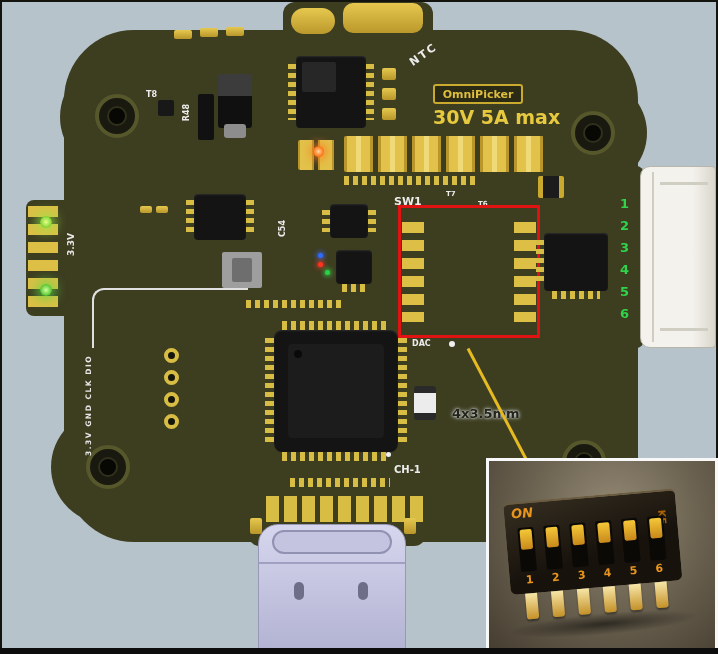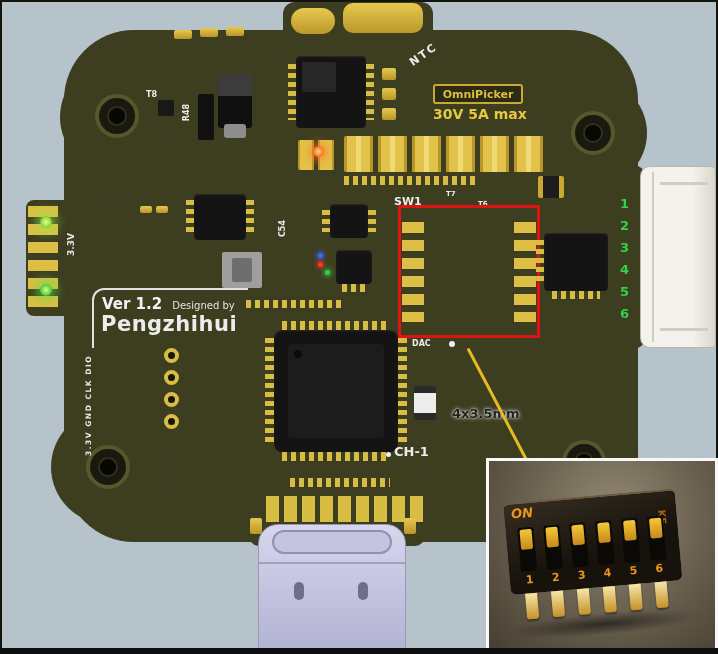--- a/index.html
+++ b/index.html
@@ -71,21 +71,21 @@
   <div class="a" style="left:198px;top:94px;width:16px;height:46px;background:#111;border-radius:2px"></div>
 
   <div class="silk" style="left:146px;top:90px;font-size:8px">T8</div>
   <div class="silk" style="left:178px;top:108px;font-size:8px;transform:rotate(-90deg)">R48</div>
   <div class="silk" style="left:408px;top:48px;font-size:11px;letter-spacing:2px;transform:rotate(-35deg)">NTC</div>
   <div class="silk" style="left:446px;top:84px;font-size:7px">T5</div>
 
   <div class="a" style="left:433px;top:84px;width:90px;height:20px;background:#2b2b15;border:2px solid #c9a92e;border-radius:3px;box-sizing:border-box;display:flex;align-items:center;justify-content:center">
     <span style="color:#dfbe3e;font-size:11px;font-weight:bold">OmniPicker</span>
   </div>
-  <div class="silk" style="left:433px;top:106px;font-size:14px;color:#e7c93f">30V 5A max</div>
+  <div class="silk" style="left:433px;top:106px;font-size:19px;color:#e7c93f">30V 5A max</div>
 
   <div class="caps" style="left:344px;top:136px;width:200px;height:36px"></div>
   <div class="caps2" style="left:298px;top:140px;width:38px;height:30px"></div>
   <div class="ph" style="left:344px;top:176px;width:132px;height:9px"></div>
   <div class="led" style="left:313px;top:146px;width:11px;height:11px;background:radial-gradient(#ffd9a0,#ff7a1e 60%,#c24a00);box-shadow:0 0 10px 3px rgba(255,122,30,.8)"></div>
 
   <div class="chip" style="left:194px;top:194px;width:52px;height:46px"></div>
   <div class="pv" style="left:186px;top:200px;width:8px;height:34px"></div>
   <div class="pv" style="left:246px;top:200px;width:8px;height:34px"></div>
   <div class="a" style="left:222px;top:252px;width:40px;height:36px;background:#9e9e9e;border-radius:2px"></div>
@@ -101,43 +101,38 @@
   <div class="led" style="left:325px;top:270px;width:5px;height:5px;background:#27d344;box-shadow:0 0 5px 1px rgba(50,220,80,.9)"></div>
   <div class="sp" style="left:140px;top:206px;width:12px;height:7px"></div>
   <div class="sp" style="left:156px;top:206px;width:12px;height:7px"></div>
 
   <div class="dippads" style="left:28px;top:206px;width:30px;height:104px"></div>
   <div class="led" style="left:40px;top:216px;width:12px;height:12px;background:radial-gradient(#eaff8a,#7ad22e 70%);box-shadow:0 0 12px 4px rgba(150,230,70,.75)"></div>
   <div class="led" style="left:40px;top:284px;width:12px;height:12px;background:radial-gradient(#d2ff9a,#4fc42e 70%);box-shadow:0 0 12px 4px rgba(90,220,70,.75)"></div>
   <div class="silk vtext" style="left:66px;top:212px;height:44px;font-size:9px">3.3V</div>
 
   <div class="a" style="left:92px;top:288px;width:154px;height:58px;border-top:2px solid #e0e0e0;border-left:2px solid #e0e0e0;border-top-left-radius:12px"></div>
-  <div class="a" style="left:102px;top:294px;color:#f2f2f2;white-space:nowrap">
-    <span style="font-size:15px;font-weight:bold">Ver 1.2</span>
-    <span style="font-size:10px;opacity:.92;margin-left:5px">Designed by</span>
-  </div>
-  <div class="silk" style="left:101px;top:312px;font-size:21px;letter-spacing:.5px">Pengzhihui</div>
 
   <div class="tp" style="left:164px;top:348px"></div>
   <div class="tp" style="left:164px;top:370px"></div>
   <div class="tp" style="left:164px;top:392px"></div>
   <div class="tp" style="left:164px;top:414px"></div>
   <div class="silk vtext" style="left:84px;top:344px;height:112px;font-size:7.5px;letter-spacing:1.5px">3.3V GND CLK DIO</div>
 
   <div class="ph" style="left:282px;top:321px;width:108px;height:9px"></div>
   <div class="ph" style="left:282px;top:452px;width:108px;height:9px"></div>
   <div class="pv" style="left:265px;top:338px;width:9px;height:106px"></div>
   <div class="pv" style="left:398px;top:338px;width:9px;height:106px"></div>
   <div class="chip" style="left:274px;top:330px;width:124px;height:122px;border-radius:8px"></div>
   <div class="a" style="left:288px;top:344px;width:96px;height:94px;background:#1c1c1c;border-radius:4px"></div>
   <div class="a" style="left:294px;top:350px;width:8px;height:8px;background:#0a0a0a;border-radius:50%"></div>
   <div class="ph" style="left:246px;top:300px;width:96px;height:8px"></div>
   <div class="a" style="left:414px;top:386px;width:22px;height:34px;border-radius:3px;background:linear-gradient(180deg,#2a2a2a 0 7px,#ececec 7px 27px,#2a2a2a 27px 34px)"></div>
   <div class="led" style="left:386px;top:452px;width:5px;height:5px;background:#f0f0f0"></div>
-  <div class="silk" style="left:394px;top:444px;font-size:13px">CH-1</div>
+  <div class="silk" style="left:394px;top:464px;font-size:10px">CH-1</div>
 
   <div class="silk" style="left:394px;top:195px;font-size:11px">SW1</div>
   <div class="silk" style="left:446px;top:190px;font-size:7px">T7</div>
   <div class="silk" style="left:478px;top:200px;font-size:7px">T6</div>
   <div class="dippads" style="left:402px;top:222px;width:22px;height:100px"></div>
   <div class="dippads" style="left:514px;top:222px;width:22px;height:100px"></div>
   <div class="a" style="left:398px;top:205px;width:142px;height:133px;border:3px solid var(--accent_red,#e01212);box-sizing:border-box"></div>
   <div class="silk" style="left:412px;top:339px;font-size:8px">DAC</div>
   <div class="led" style="left:449px;top:341px;width:6px;height:6px;background:#f0f0f0"></div>
 

